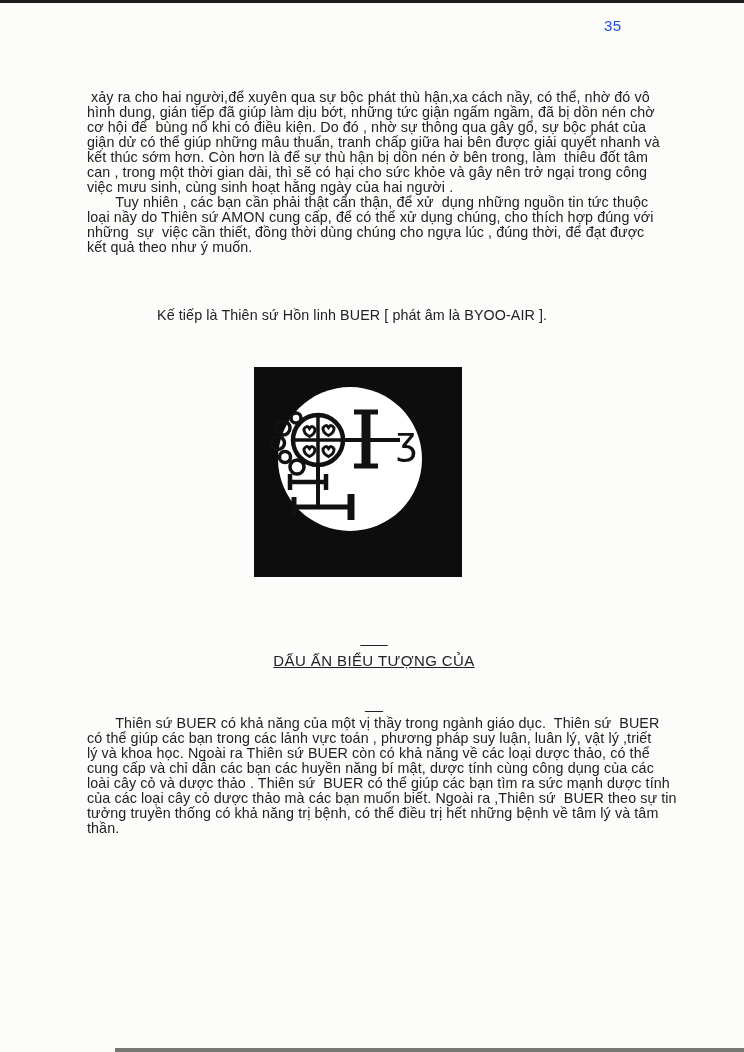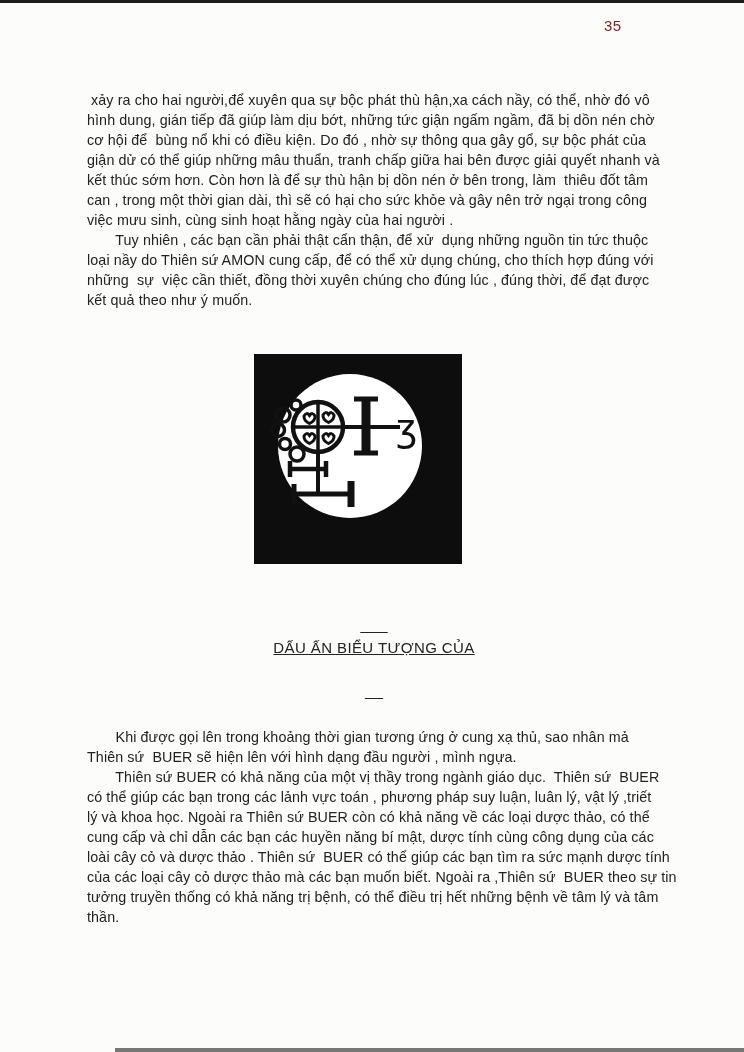--- a/index.html
+++ b/index.html
@@ -15,29 +15,29 @@
   .scan-edge-top {
     position:absolute; top:0; left:0; right:0; height:3px;
     background:#1c1c1c;
   }
   .scan-edge-bottom {
     position:absolute; bottom:0; left:115px; right:0; height:4px;
     background:#555555; opacity:.8;
   }
   .page-number {
     position:absolute; top:17px; left:604px;
-    font-size:15px; color:#7f1d1d; letter-spacing:.5px;
+    font-size:15px; color:#1d4ed8; letter-spacing:.5px;
   }
   .text-column {
     position:absolute; left:87px; top:90px; width:574px;
   }
   .para {
     white-space:pre;
     font-size:14.3px;
-    line-height:20px;
+    line-height:15px;
     letter-spacing:.1px;
     margin:0;
   }
   .intro-line {
     margin-top:53px;
     padding-left:70px;
   }
   .sigil-figure {
     margin:44px 0 0 167px;
     width:208px; height:210px;
@@ -69,23 +69,24 @@
     <div class="para"> xảy ra cho hai người,để xuyên qua sự bộc phát thù hận,xa cách nầy, có thể, nhờ đó vô
 hình dung, gián tiếp đã giúp làm dịu bớt, những tức giận ngấm ngầm, đã bị dồn nén chờ
 cơ hội để  bùng nổ khi có điều kiện. Do đó , nhờ sự thông qua gây gổ, sự bộc phát của
 giận dử có thể giúp những mâu thuẩn, tranh chấp giữa hai bên được giải quyết nhanh và
 kết thúc sớm hơn. Còn hơn là để sự thù hận bị dồn nén ở bên trong, làm  thiêu đốt tâm
 can , trong một thời gian dài, thì sẽ có hại cho sức khỏe và gây nên trở ngại trong công
 việc mưu sinh, cùng sinh hoạt hằng ngày của hai người .</div>
 
     <div class="para">       Tuy nhiên , các bạn cần phải thật cẩn thận, để xử  dụng những nguồn tin tức thuộc
 loại nầy do Thiên sứ AMON cung cấp, để có thể xử dụng chúng, cho thích hợp đúng với
-những  sự  việc cần thiết, đồng thời xuyên chúng cho đúng lúc , đúng thời, để đạt được
+những  sự  việc cần thiết, đồng thời dùng chúng cho ngựa lúc , đúng thời, để đạt được
 kết quả theo như ý muốn.</div>
 
+    <div class="para intro-line">Kế tiếp là Thiên sứ Hồn linh BUER [ phát âm là BYOO-AIR ].</div>
 
     <div class="sigil-figure">
       <svg viewBox="0 0 208 210" width="208" height="210" xmlns="http://www.w3.org/2000/svg">
         <rect x="0" y="0" width="208" height="210" fill="#0d0d0d"></rect>
         <circle cx="96" cy="92" r="72" fill="#ffffff"></circle>
         <g stroke="#111111" fill="none" stroke-linecap="butt">
 
           <circle cx="64" cy="73" r="25" stroke-width="4.5"></circle>
           <line x1="39" y1="73" x2="89" y2="73" stroke-width="3.5"></line>
           <line x1="64" y1="48" x2="64" y2="98" stroke-width="3.5"></line>
@@ -123,22 +124,20 @@
           <line x1="40" y1="130" x2="40" y2="150" stroke-width="5"></line>
           <line x1="97" y1="127" x2="97" y2="153" stroke-width="7"></line>
         </g>
       </svg>
     </div>
 
     <div class="sigil-caption">
       <div>DẤU ẤN BIỂU TƯỢNG CỦA</div>
     </div>
 
-    <div class="para para-3">       Khi được gọi lên trong khoảng thời gian tương ứng ở cung xạ thủ, sao nhân mả
-Thiên sứ  BUER sẽ hiện lên với hình dạng đầu người , mình ngựa.</div>
 
     <div class="para">       Thiên sứ BUER có khả năng của một vị thầy trong ngành giáo dục.  Thiên sứ  BUER
 có thể giúp các bạn trong các lảnh vực toán , phương pháp suy luận, luân lý, vật lý ,triết
 lý và khoa học. Ngoài ra Thiên sứ BUER còn có khả năng về các loại dược thảo, có thể
 cung cấp và chỉ dẫn các bạn các huyền năng bí mật, dược tính cùng công dụng của các
 loài cây cỏ và dược thảo . Thiên sứ  BUER có thể giúp các bạn tìm ra sức mạnh dược tính
 của các loại cây cỏ dược thảo mà các bạn muốn biết. Ngoài ra ,Thiên sứ  BUER theo sự tin
 tưởng truyền thống có khả năng trị bệnh, có thể điều trị hết những bệnh về tâm lý và tâm
 thần.</div>
 

